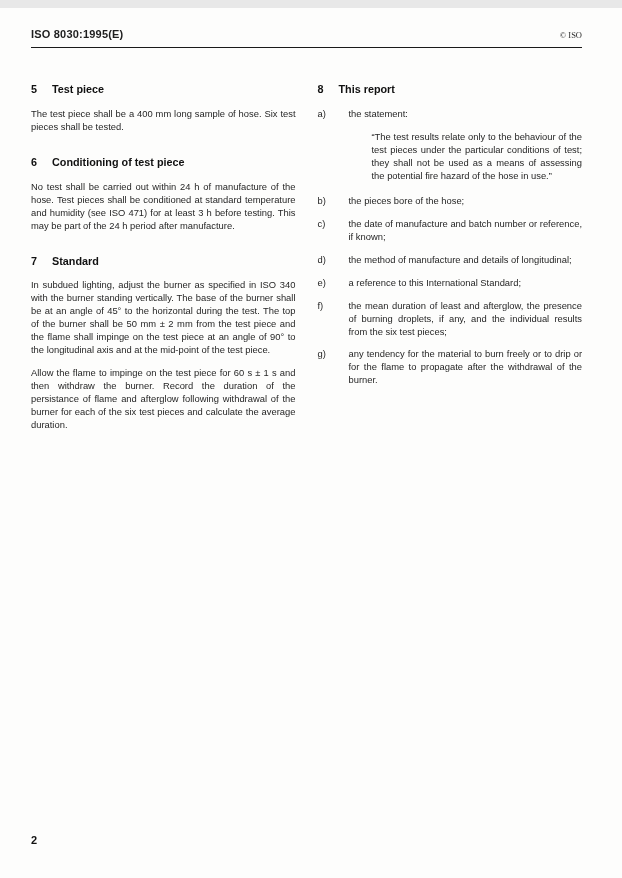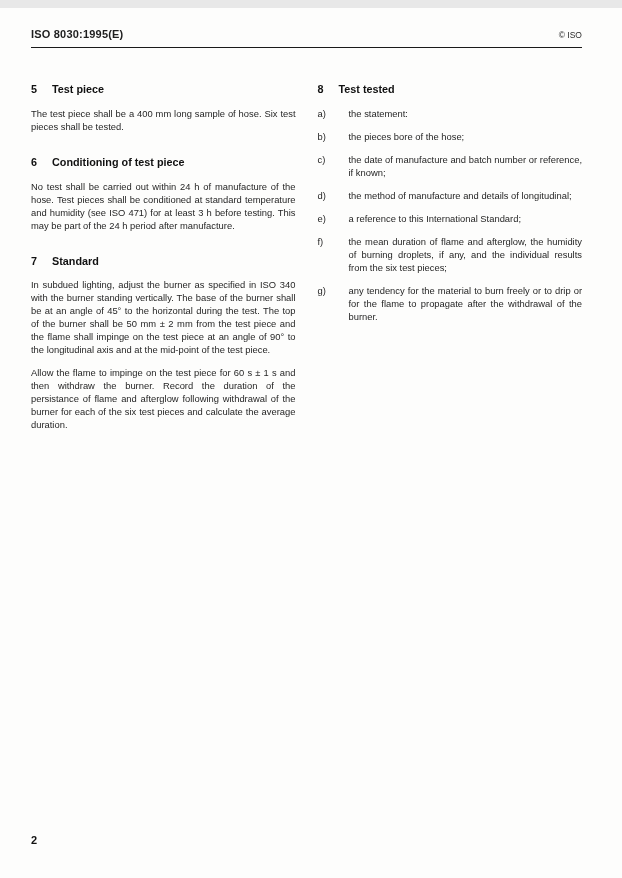--- a/index.html
+++ b/index.html
@@ -24,20 +24,21 @@
     align-items: baseline;
   }
   .doc-id {
     font-weight: bold;
     font-size: 11px;
     letter-spacing: 0.2px;
   }
   .copyright {
     font-size: 8.5px;
     color: #2a2a2a;
+    font-family: Liberation Serif, serif;
   }
   .rule {
     border: none;
     border-top: 1.4px solid #1a1a1a;
     margin-top: 7px;
   }
   .columns {
     display: flex;
     gap: 22px;
     margin-top: 34px;
@@ -128,27 +129,28 @@
           <p class="para">Allow the flame to impinge on the test piece for 60 s ± 1 s and then withdraw the burner. Record the duration of the persistance of flame and afterglow following withdrawal of the burner for each of the six test pieces and calculate the average duration.</p>
         </div>
 
       </div>
 
       <div class="col">
 
         <div class="section">
           <h2 class="sec">
             <span class="sec-num">8</span>
-            <span class="sec-title">Test tested</span>
+            <span class="sec-title">This report</span>
           </h2>
 
           <div class="list-item">
             <span class="li-label">a)</span>
             <span class="li-text">the statement:</span>
           </div>
+          <p class="quote">“The test results relate only to the behaviour of the test pieces under the particular conditions of test; they shall not be used as a means of assessing the potential fire hazard of the hose in use.”</p>
 
           <div class="list-item">
             <span class="li-label">b)</span>
             <span class="li-text">the pieces bore of the hose;</span>
           </div>
 
           <div class="list-item">
             <span class="li-label">c)</span>
             <span class="li-text">the date of manufacture and batch number or reference, if known;</span>
           </div>
@@ -158,21 +160,21 @@
             <span class="li-text">the method of manufacture and details of longitudinal;</span>
           </div>
 
           <div class="list-item">
             <span class="li-label">e)</span>
             <span class="li-text">a reference to this International Standard;</span>
           </div>
 
           <div class="list-item">
             <span class="li-label">f)</span>
-            <span class="li-text">the mean duration of flame and afterglow, the humidity of burning droplets, if any, and the individual results from the six test pieces;</span>
+            <span class="li-text">the mean duration of least and afterglow, the presence of burning droplets, if any, and the individual results from the six test pieces;</span>
           </div>
 
           <div class="list-item">
             <span class="li-label">g)</span>
             <span class="li-text">any tendency for the material to burn freely or to drip or for the flame to propagate after the withdrawal of the burner.</span>
           </div>
 
         </div>
 
       </div>

